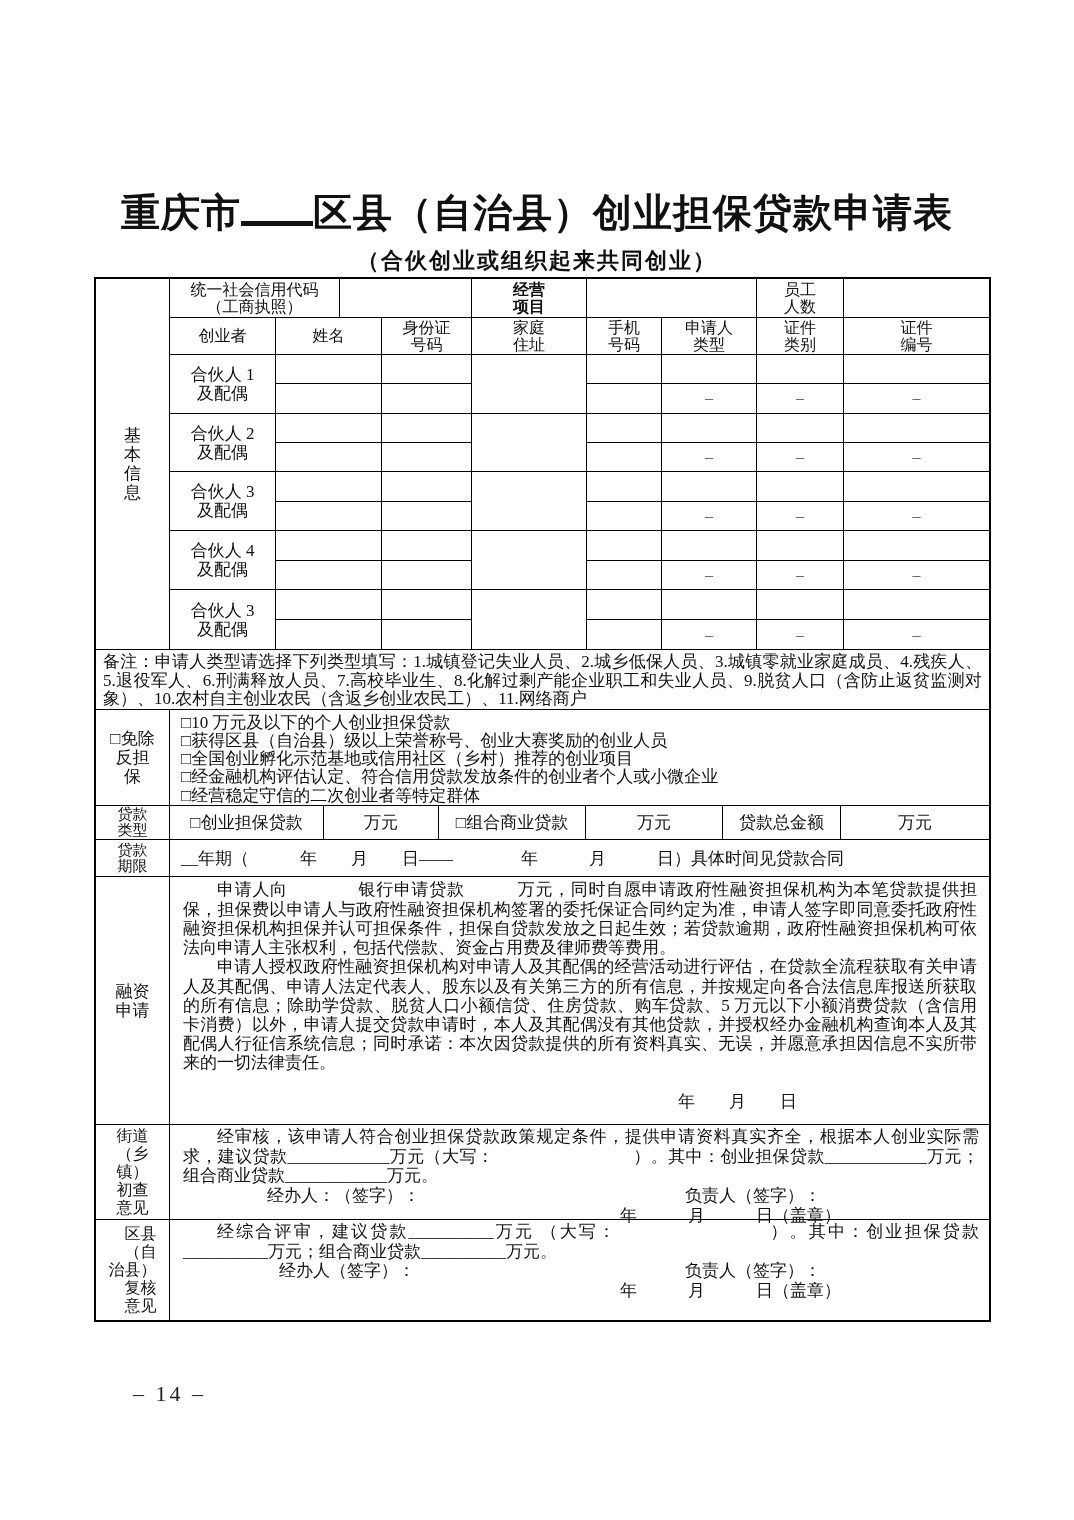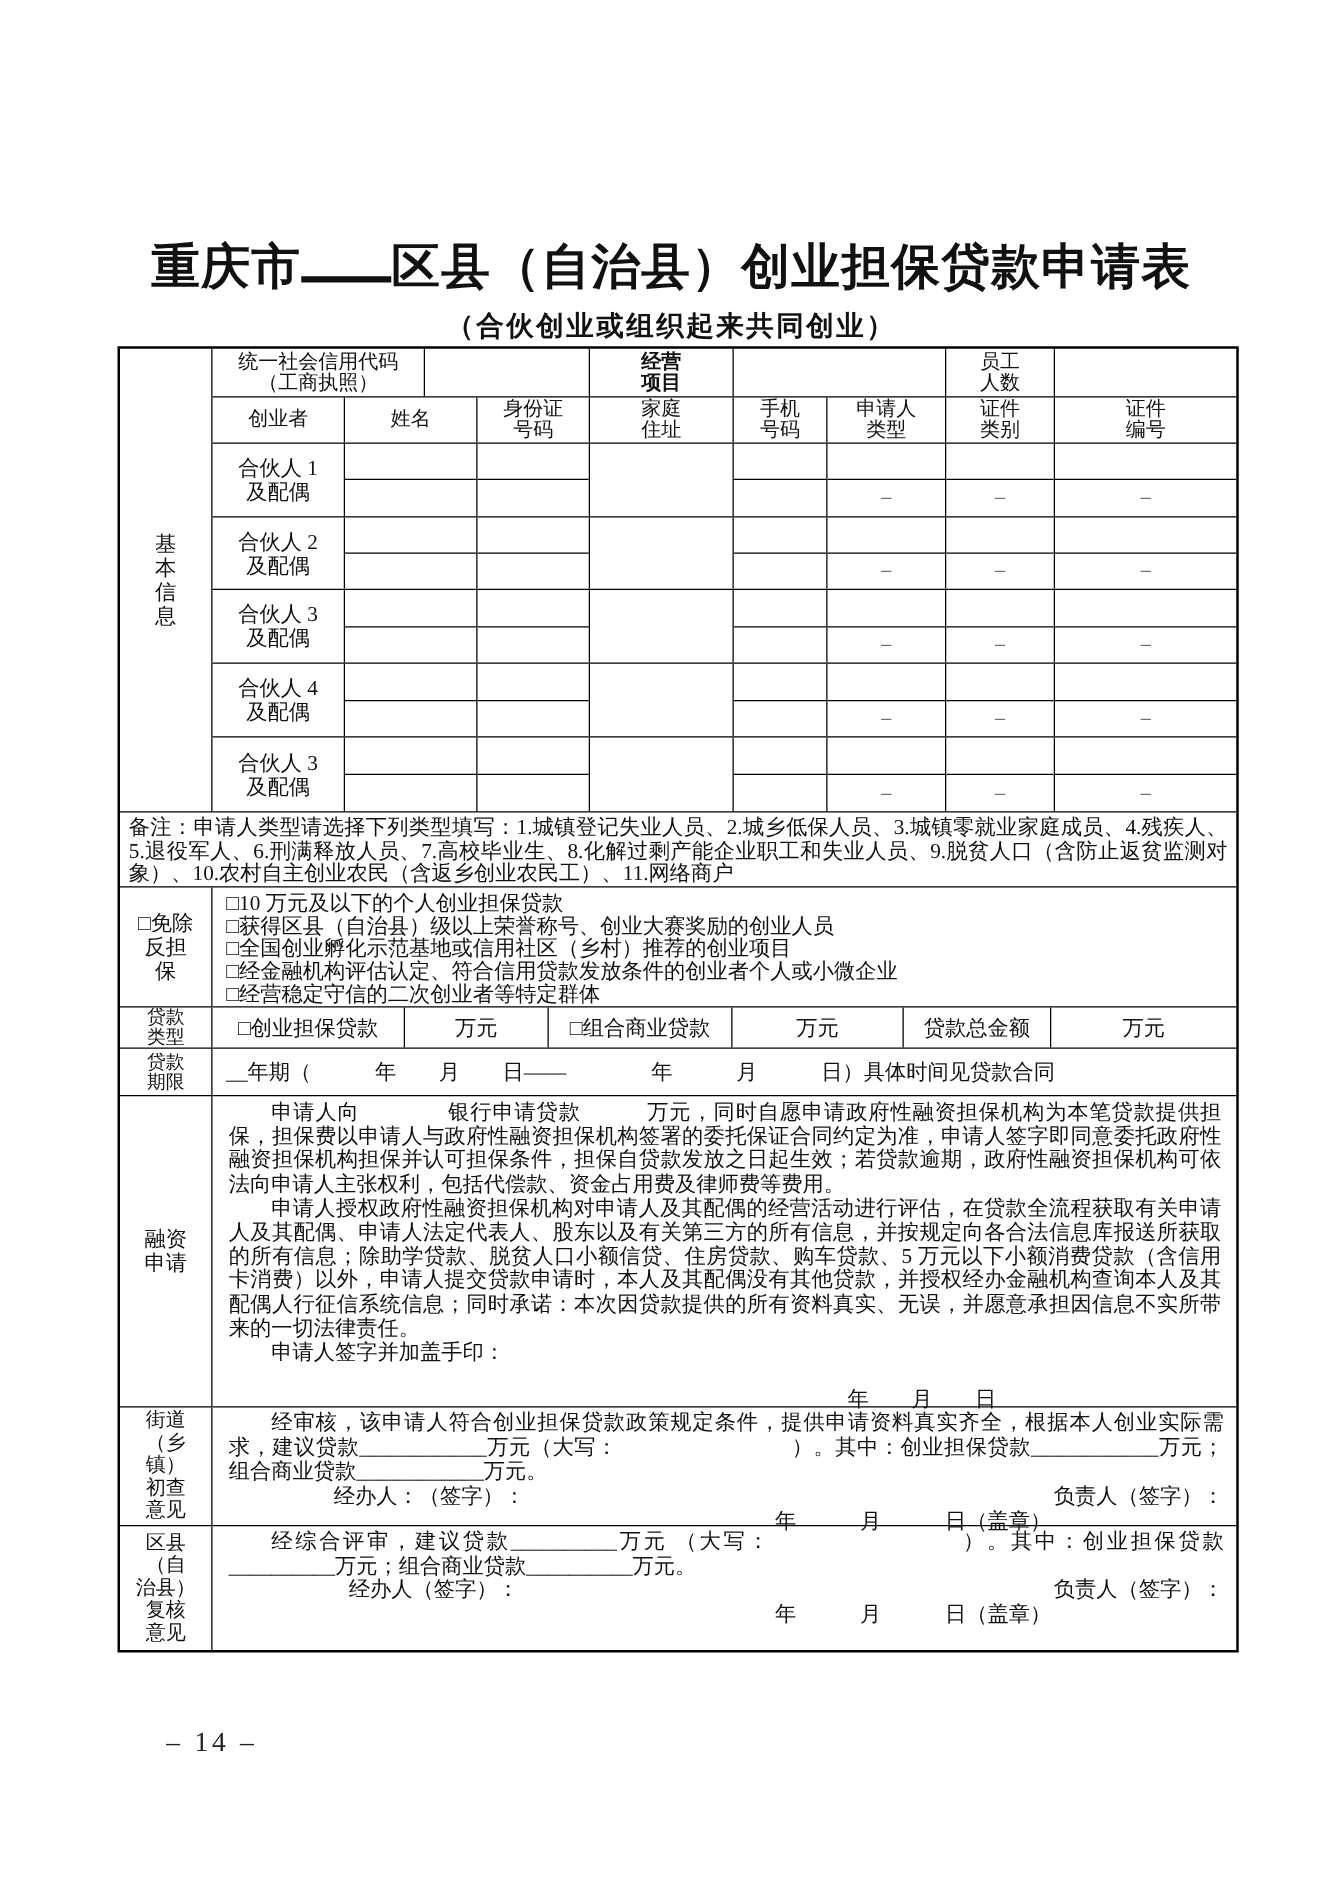--- a/index.html
+++ b/index.html
@@ -56,26 +56,26 @@
   .loanterm-row .leftcol{font-size:15px;line-height:16px;}
   .loanterm-content{flex:1;display:flex;align-items:center;padding-left:11px;font-size:17px;}
   
   .financing-row{height:249px;border-bottom:1px solid #000;}
   .fin-content{flex:1;padding:3px 12px 0 13px;}
   .fin-content p{margin:0;text-indent:2em;text-align:justify;line-height:19.2px;font-size:17px;}
   .fin-date{text-align:right;padding-right:180px;font-size:17px;line-height:22px;margin-top:18px;}
   
   .street-row{height:95px;border-bottom:1px solid #000;}
   .county-row{height:100px;}
-  .review-left{font-size:16px;line-height:18px;}
+  .review-left{font-size:16px;line-height:18px;text-align:right;}
   .review-content{flex:1;padding:2px 10px 0 13px;}
   .review-content p{margin:0;text-indent:2em;text-align:justify;line-height:19.5px;font-size:17px;}
   .sign-line{display:flex;font-size:17px;line-height:20px;}
   .sign-handler{margin-left:84px;}
-  .sign-manager{margin-left:auto;}
+  .sign-manager{margin-left:auto;margin-right:158px;}
   .review-date{text-align:right;padding-right:138px;font-size:17px;line-height:20px;}
   
   .page-footer{position:absolute;left:133px;top:1381px;font-size:22px;letter-spacing:3px;color:#222;}
 </style>
 </head>
 <body>
 
 <div class="title-wrap">
   <div class="form-title"><span>重庆市</span><span class="title-blank"></span><span>区县（自治县）创业担保贷款申请表</span></div>
   <div class="form-subtitle">（合伙创业或组织起来共同创业）</div>
@@ -303,21 +303,20 @@
 期限</div>
     <div class="loanterm-content">__年期（　　　年　　月　　日——　　　　年　　　月　　　日）具体时间见贷款合同</div>
   </div>
 
   <div class="row financing-row">
     <div class="leftcol br pre">融资
 申请</div>
     <div class="fin-content">
       <p>申请人向　　　　银行申请贷款　　　万元，同时自愿申请政府性融资担保机构为本笔贷款提供担保，担保费以申请人与政府性融资担保机构签署的委托保证合同约定为准，申请人签字即同意委托政府性融资担保机构担保并认可担保条件，担保自贷款发放之日起生效；若贷款逾期，政府性融资担保机构可依法向申请人主张权利，包括代偿款、资金占用费及律师费等费用。</p>
       <p>申请人授权政府性融资担保机构对申请人及其配偶的经营活动进行评估，在贷款全流程获取有关申请人及其配偶、申请人法定代表人、股东以及有关第三方的所有信息，并按规定向各合法信息库报送所获取的所有信息；除助学贷款、脱贫人口小额信贷、住房贷款、购车贷款、5 万元以下小额消费贷款（含信用卡消费）以外，申请人提交贷款申请时，本人及其配偶没有其他贷款，并授权经办金融机构查询本人及其配偶人行征信系统信息；同时承诺：本次因贷款提供的所有资料真实、无误，并愿意承担因信息不实所带来的一切法律责任。</p>
-      <p>申请人签字并加盖手印：</p>
       <div class="fin-date">年　　月　　日</div>
     </div>
   </div>
 
   <div class="row street-row">
     <div class="leftcol br pre review-left">街道
 （乡
 镇）
 初查
 意见</div>

